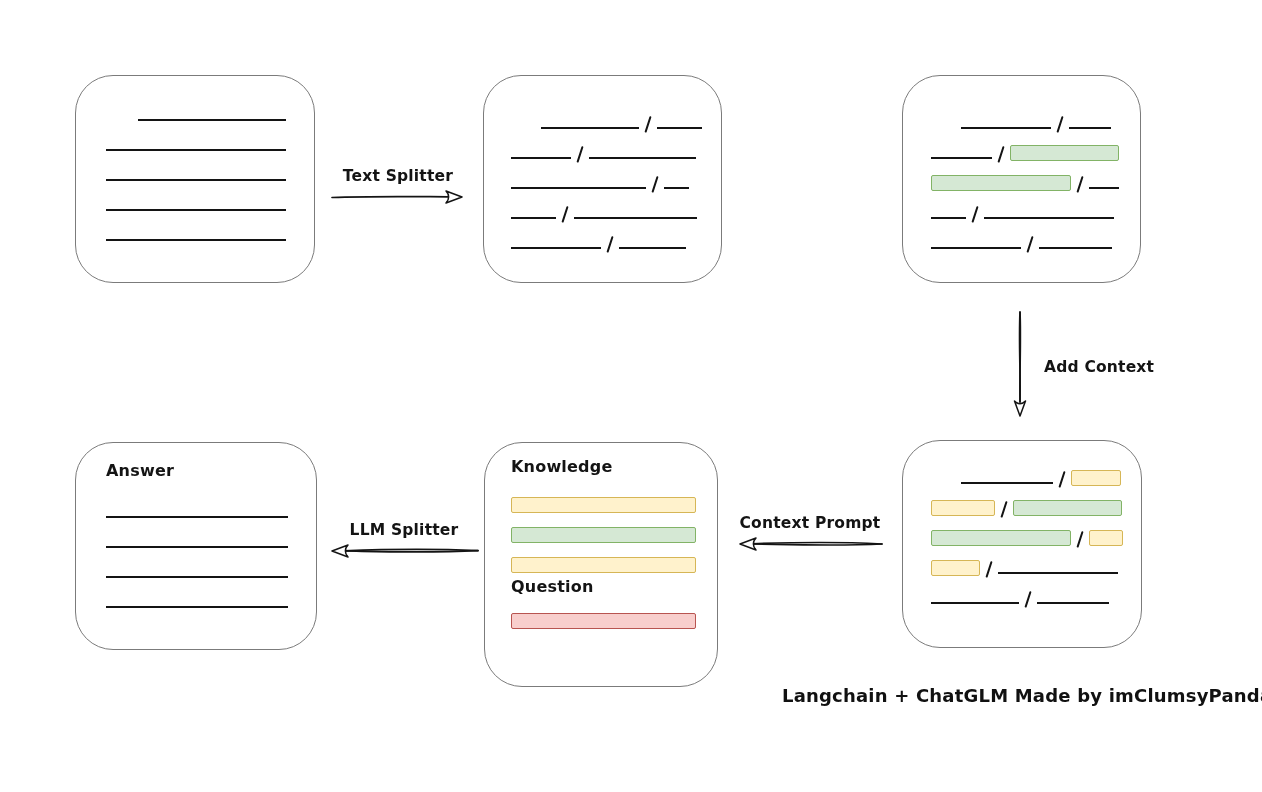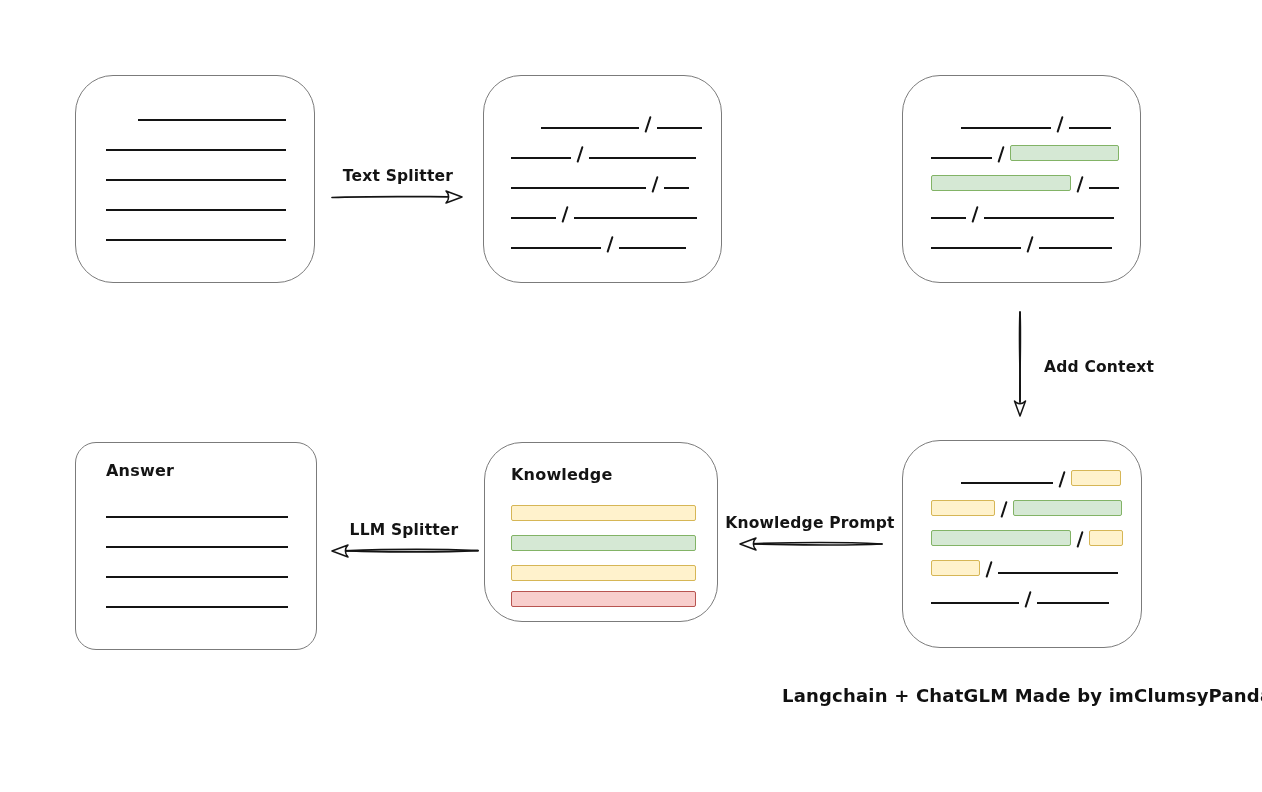--- a/index.html
+++ b/index.html
@@ -9,22 +9,22 @@
   }
   
   .box{
     position:absolute;background:#ffffff;border:1.6px solid var(--frame);
     border-radius:38px;box-sizing:border-box;
   }
   #box-doc     {left:75px;  top:75px;  width:240px;height:208px;padding:15px 0 0 30px;}
   #box-chunks  {left:483px; top:75px;  width:239px;height:208px;padding:23px 0 0 27px;}
   #box-matched {left:902px; top:75px;  width:239px;height:208px;padding:23px 0 0 28px;}
   #box-context {left:902px; top:440px; width:240px;height:208px;padding:13px 0 0 28px;}
-  #box-prompt  {left:484px; top:442px; width:234px;height:180px;padding:16px 0 0 26px;}
-  #box-answer  {left:75px;  top:442px; width:242px;height:208px;padding:9px 0 0 30px;border-radius:21px;}
+  #box-prompt  {left:484px; top:442px; width:234px;height:245px;padding:8px 0 0 26px;}
+  #box-answer  {left:75px;  top:442px; width:242px;height:208px;padding:9px 0 0 30px;}
   
   .row{display:flex;align-items:flex-end;height:30px;}
   .seg{flex:none;}
   .seg-line{height:0;border-bottom:2px solid var(--ink);}
   .seg-slash{
     width:2.4px;height:17px;background:var(--ink);border-radius:1px;
     transform:translateY(4px) rotate(18deg);margin:0 8px;
   }
   .seg-green ,.seg-yellow ,.seg-red{
     height:14px;border-radius:2px;transform:translateY(2px);
@@ -166,20 +166,23 @@
       </div>
       <div class="row" style="height: 30px;">
         <div class="seg seg-yellow" style="width: 183px;"></div>
       </div>
       <div class="row" style="height: 30px;">
         <div class="seg seg-green" style="width: 183px;"></div>
       </div>
       <div class="row" style="height: 30px;">
         <div class="seg seg-yellow" style="width: 183px;"></div>
       </div>
+      <div class="row" style="height: 30px;">
+        <div class="seg seg-text">Question</div>
+      </div>
       <div class="row" style="height: 26px;">
         <div class="seg seg-red" style="width: 183px;"></div>
       </div>
     </div>
   <div class="box" id="box-answer">
       <div class="row" style="height: 36px;">
         <div class="seg seg-text">Answer</div>
       </div>
       <div class="row">
         <div class="seg seg-line" style="width: 182px;"></div>
@@ -207,21 +210,21 @@
   <div class="arrow" id="arrow-add-context">
     <svg width="20" height="110" viewBox="0 0 20 110">
       <path class="stroke" d="M10 2 C 8.6 35 10.8 65 10 92"></path>
       <path class="stroke" d="M10 2 C 11.2 30 9.4 65 10 92"></path>
       <path class="head" d="M4.5 91 L10 106 L15.5 91 C 12 94.5 8 94.5 4.5 91 Z"></path>
     </svg>
     <div class="arrow-label">Add Context</div>
   </div>
 
   <div class="arrow" id="arrow-generate-prompt">
-    <div class="arrow-label">Knowledge Prompt</div>
+    <div class="arrow-label">Context Prompt</div>
     <svg width="148" height="20" viewBox="0 0 148 20">
       <path class="stroke" d="M146 10 C 100 7.6 55 8.4 16 9.8"></path>
       <path class="stroke" d="M146 10 C 100 12.2 55 10.6 16 10"></path>
       <path class="head" d="M20 4 L4 10 L20 16 C 16.5 12.5 16.5 7.5 20 4 Z"></path>
     </svg>
   </div>
 
   <div class="arrow" id="arrow-llm-response">
     <div class="arrow-label">LLM Splitter</div>
     <svg width="152" height="20" viewBox="0 0 152 20">

